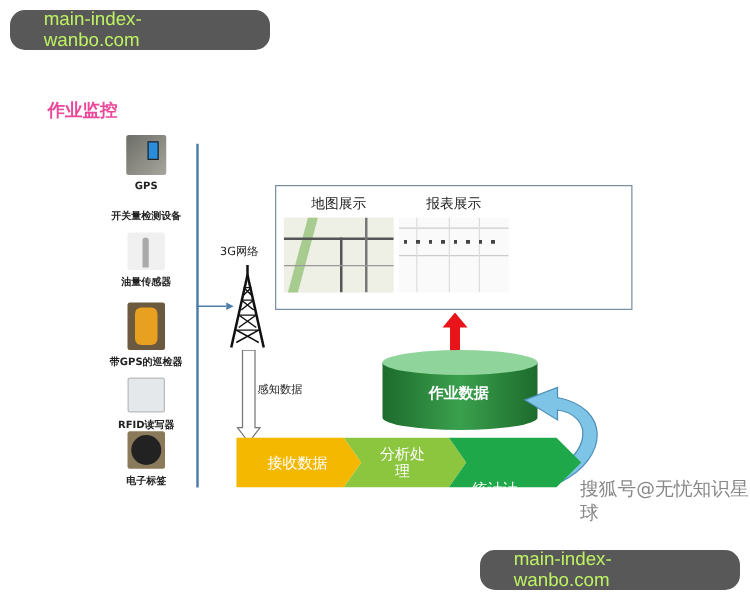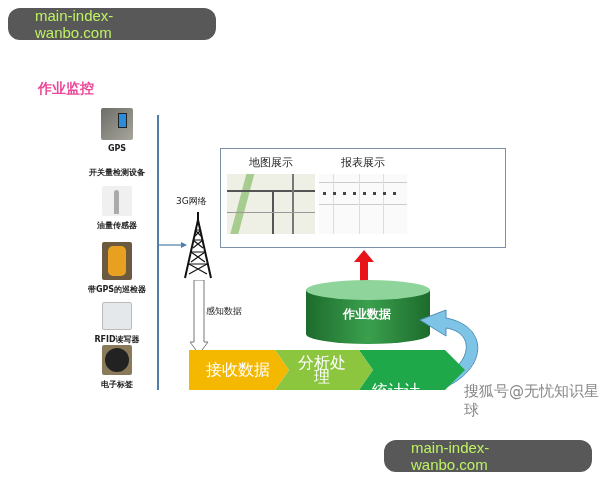--- a/index.html
+++ b/index.html
@@ -12,21 +12,21 @@
   .title { position:absolute; left:38px; top:80px; font-size:14px; font-weight:bold; color:#ec4899; }
   .device { position:absolute; text-align:center; font-size:8px; font-weight:bold; color:#222; width:90px; }
   .dev-img { margin:0 auto; border-radius:2px; }
   .vline { position:absolute; background:#4f7fa8; }
   .panel { position:absolute; left:220px; top:148px; width:286px; height:100px; border:1.5px solid #7b8fa6; background:#fff; box-sizing:border-box; }
   .panel-col { position:absolute; top:6px; width:88px; text-align:center; }
   .panel-label { font-size:11px; color:#222; }
   .thumb { width:88px; height:60px; margin-top:4px; position:relative; overflow:hidden; }
   .lbl3g { position:absolute; left:176px; top:195px; font-size:9px; color:#222; }
   .lblsense { position:absolute; left:206px; top:305px; font-size:9px; color:#222; }
-  .stage { position:absolute; top:350px; height:40px; color:#fff; font-size:16px; display:flex; align-items:center; justify-content:center; text-align:center; line-height:14px; }
+  .stage { position:absolute; top:350px; height:40px; color:#fff; font-size:12px; display:flex; align-items:center; justify-content:center; text-align:center; line-height:14px; }
   .credit { position:absolute; left:464px; top:382px; font-size:15px; color:#888; }
   .cyl-label { position:absolute; left:304px; top:306px; width:126px; text-align:center; color:#fff; font-size:12px; font-weight:bold; }
 </style>
 </head>
 <body>
 
 <div id="wm-top" class="watermark">main-index-wanbo.com</div>
 
 <div class="title">作业监控</div>
 

